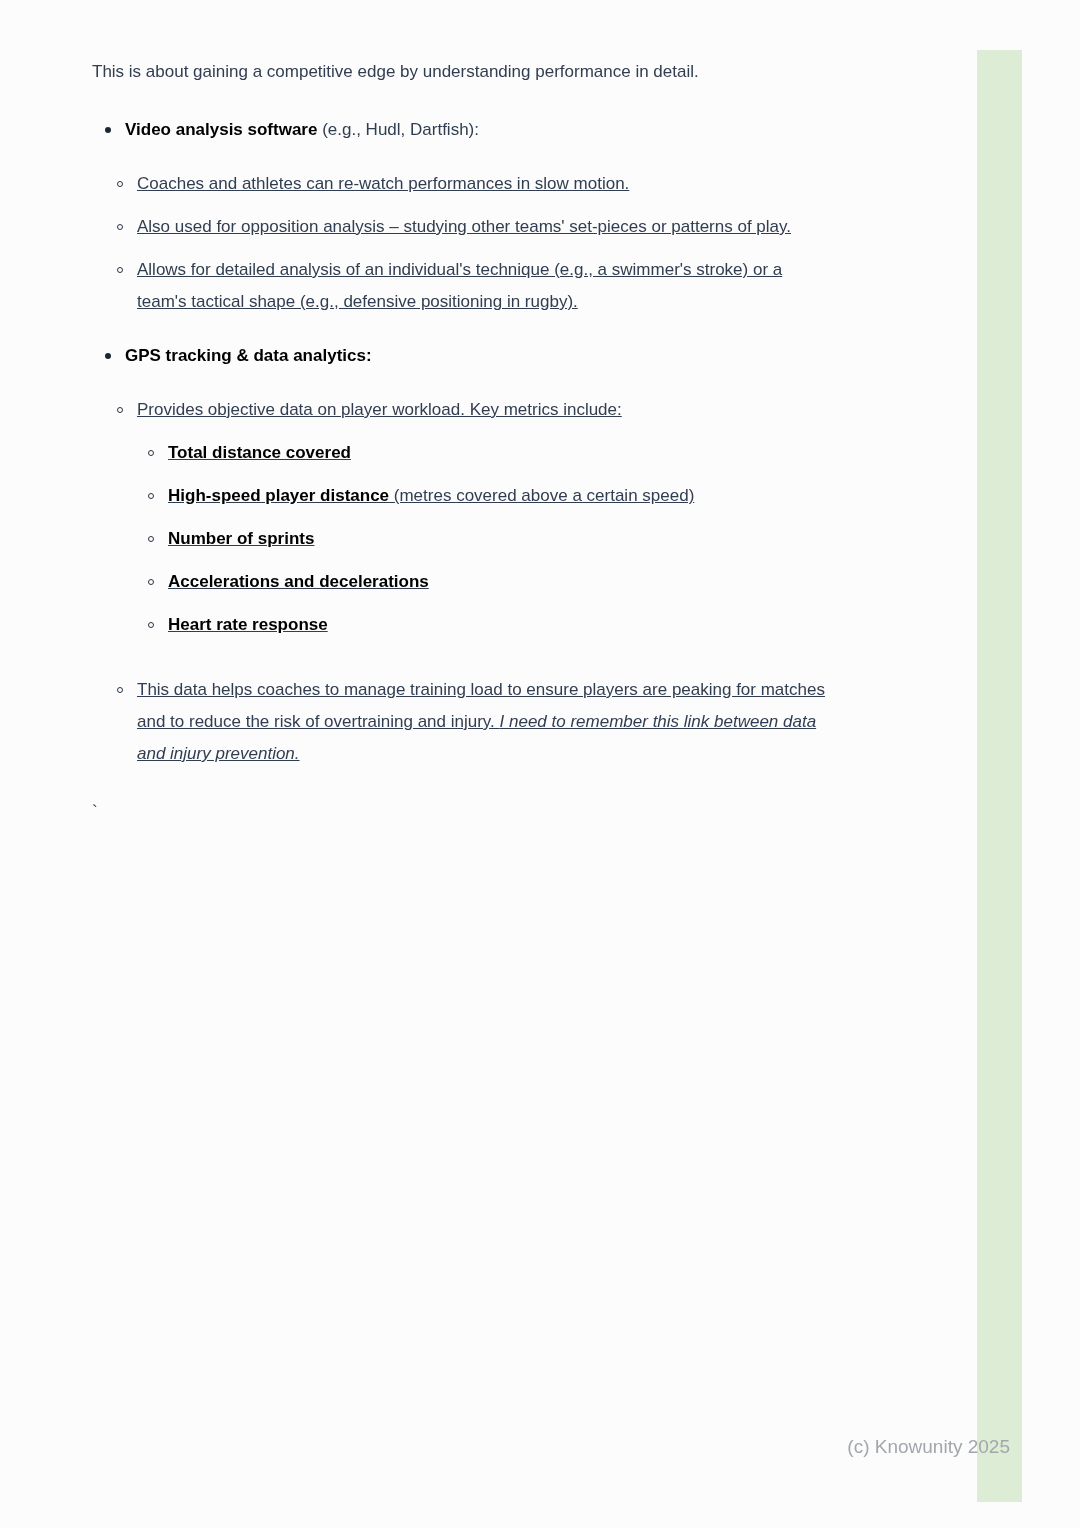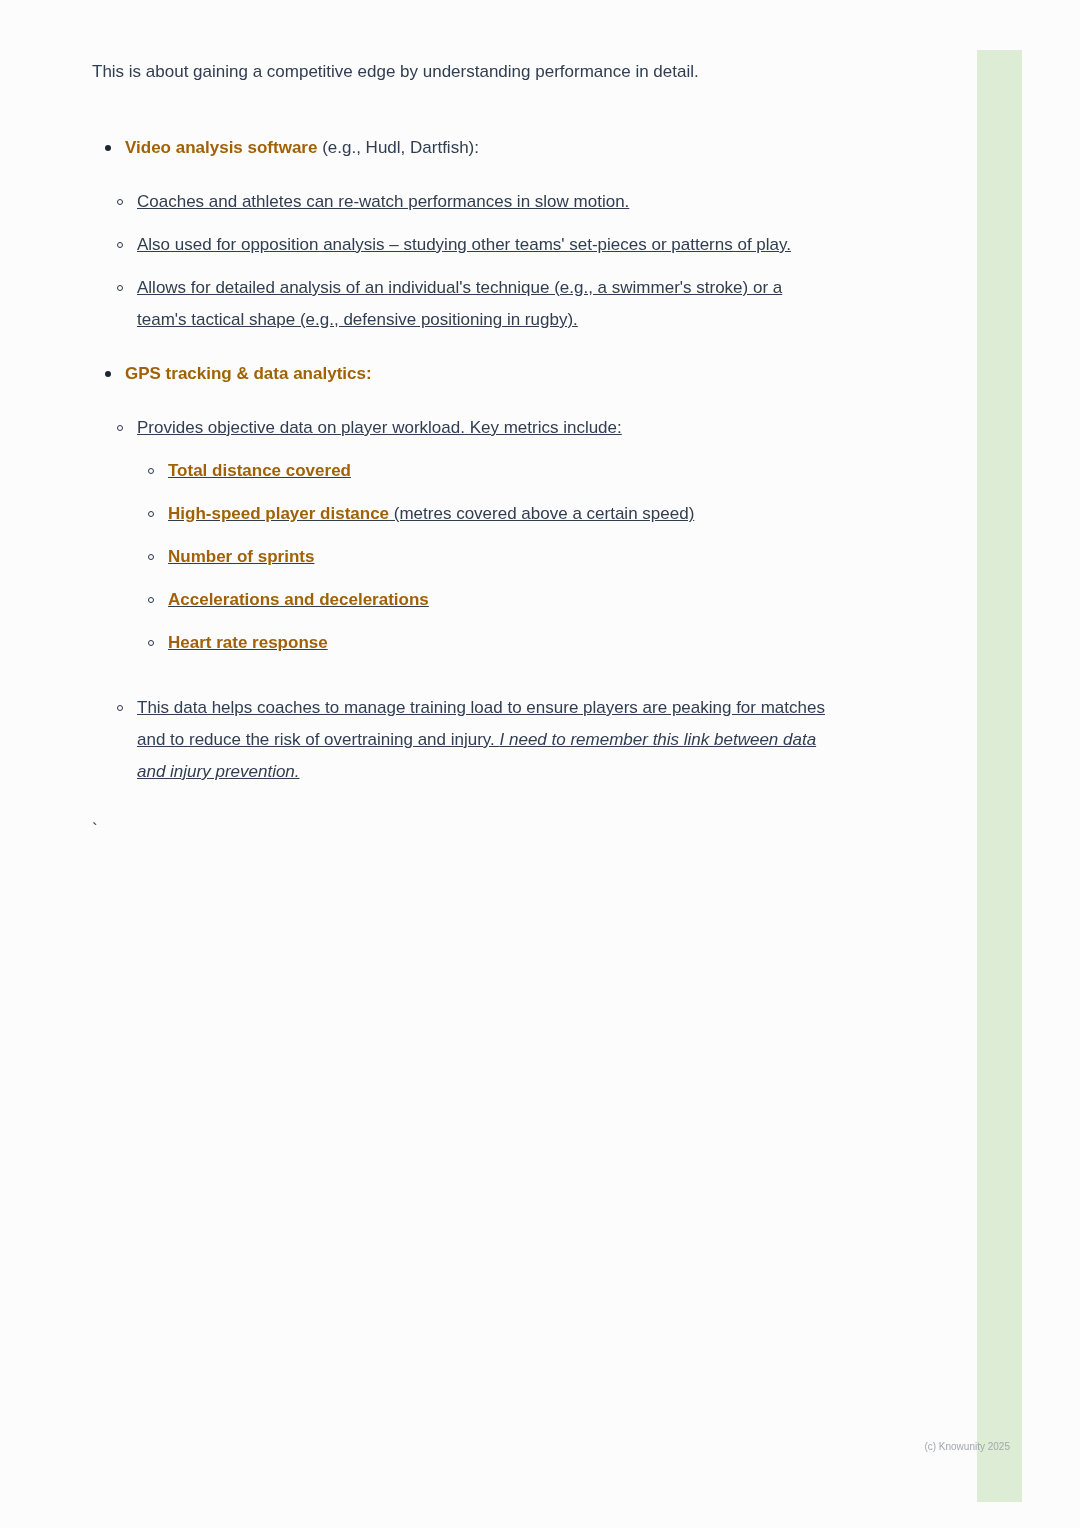--- a/index.html
+++ b/index.html
@@ -22,21 +22,21 @@
   .content {
     position: absolute;
     left: 92px;
     top: 56px;
     width: 740px;
     font-size: 17px;
     line-height: 32px;
   }
   .intro {
     text-align: justify;
-    margin-bottom: 44px;
+    margin-bottom: 26px;
   }
   ul { list-style: none; }
   .row { display: flex; align-items: flex-start; }
   .marker-col { flex: 0 0 20px; }
   .item-text { flex: 1 1 auto; }
   .dot, .circle {
     display: block;
     width: 6px;
     height: 6px;
     border-radius: 50%;
@@ -45,31 +45,31 @@
   .dot { background: #1c2634; }
   .circle { border: 1.6px solid #2a3646; background: transparent; }
   .circle.small { width: 6px; height: 6px; }
   .l1-list { padding-left: 13px; }
   .l1-item { margin-bottom: 22px; }
   .l2-list { padding-left: 12px; margin-top: 22px; text-decoration: underline; }
   .l2-item { margin-bottom: 11px; }
   .l3-list { padding-left: 11px; margin-top: 1px; }
   .l3-item { margin-bottom: 11px; margin-top: 11px; }
   .closing-item { margin-top: 22px; }
-  b, .bold { font-weight: 700; color: #a16207; }
+  b, .bold { font-weight: 700; color: #000000; }
   .italic { font-style: italic; }
   .stray-char {
     margin-top: 26px;
     font-size: 17px;
   }
   .footer-credit {
     position: absolute;
     top: 1438px;
     right: 70px;
-    font-size: 10px;
+    font-size: 19px;
     color: #a2a7ad;
     line-height: 18px;
   }
 </style>
 </head>
 <body>
 
 <div class="accent-stripe"></div>
 
 <div class="content">

